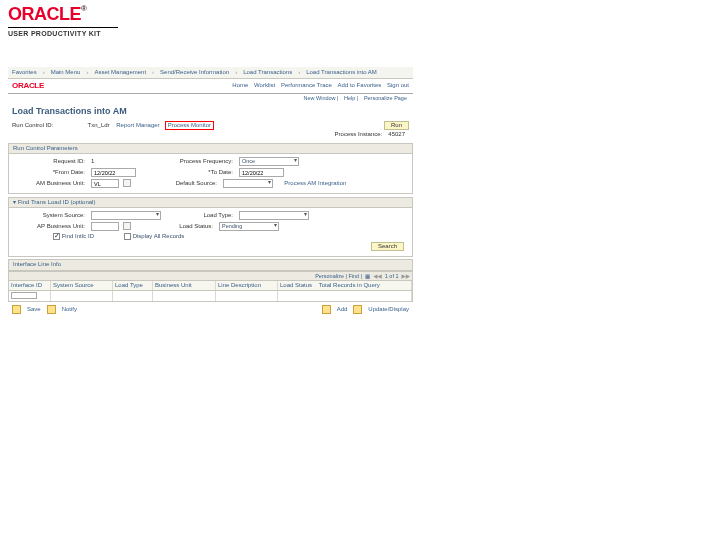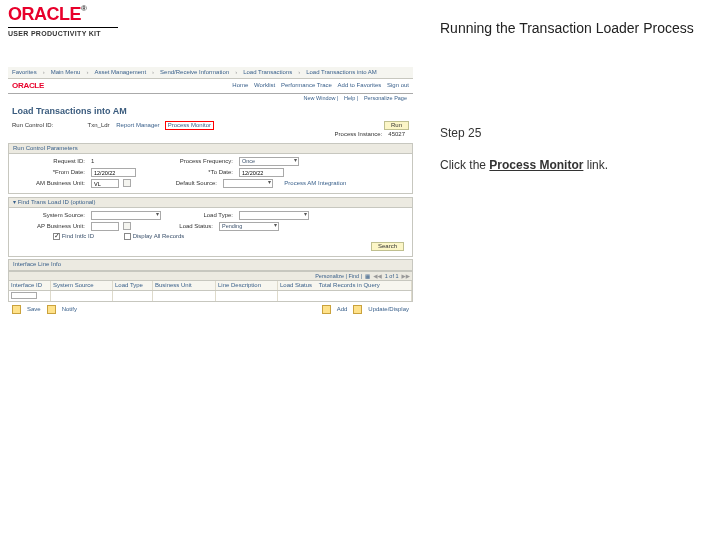--- a/index.html
+++ b/index.html
@@ -370,21 +370,13 @@
         <span class="ss-link">Notify</span>
         <span style="flex:1"></span>
         <span class="mini-ico"></span>
         <span class="ss-link">Add</span>
         <span class="mini-ico"></span>
         <span class="ss-link">Update/Display</span>
       </div>
     </div>
   </div>
 
-  <div class="right-col">
-    <div class="doc-title">Running the Transaction Loader Process</div>
-    <div style="height:90px"></div>
-    <div class="step-label">Step 25</div>
-    <div class="instruction">
-      <span>Click the </span><b class="pm-link">Process Monitor</b><span> link.</span>
-    </div>
-  </div>
 </div>
 
 </body></html>

